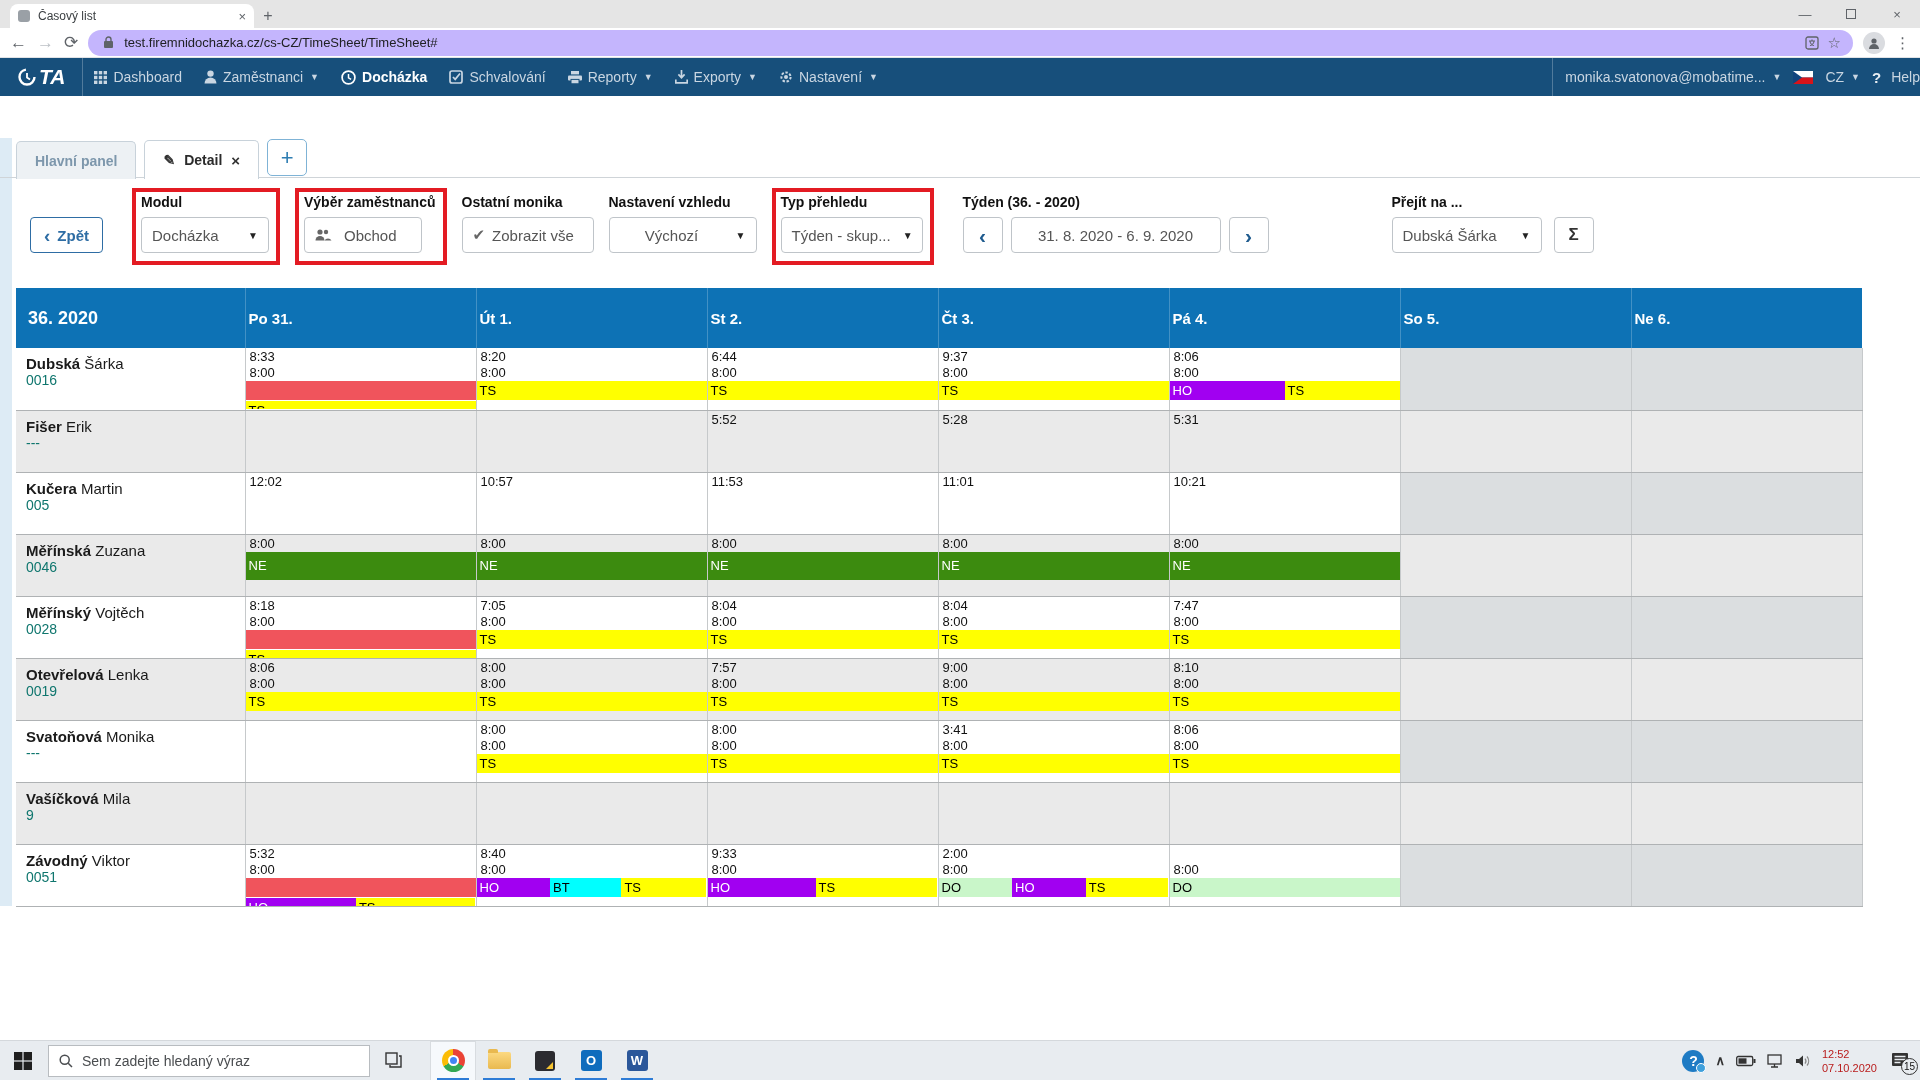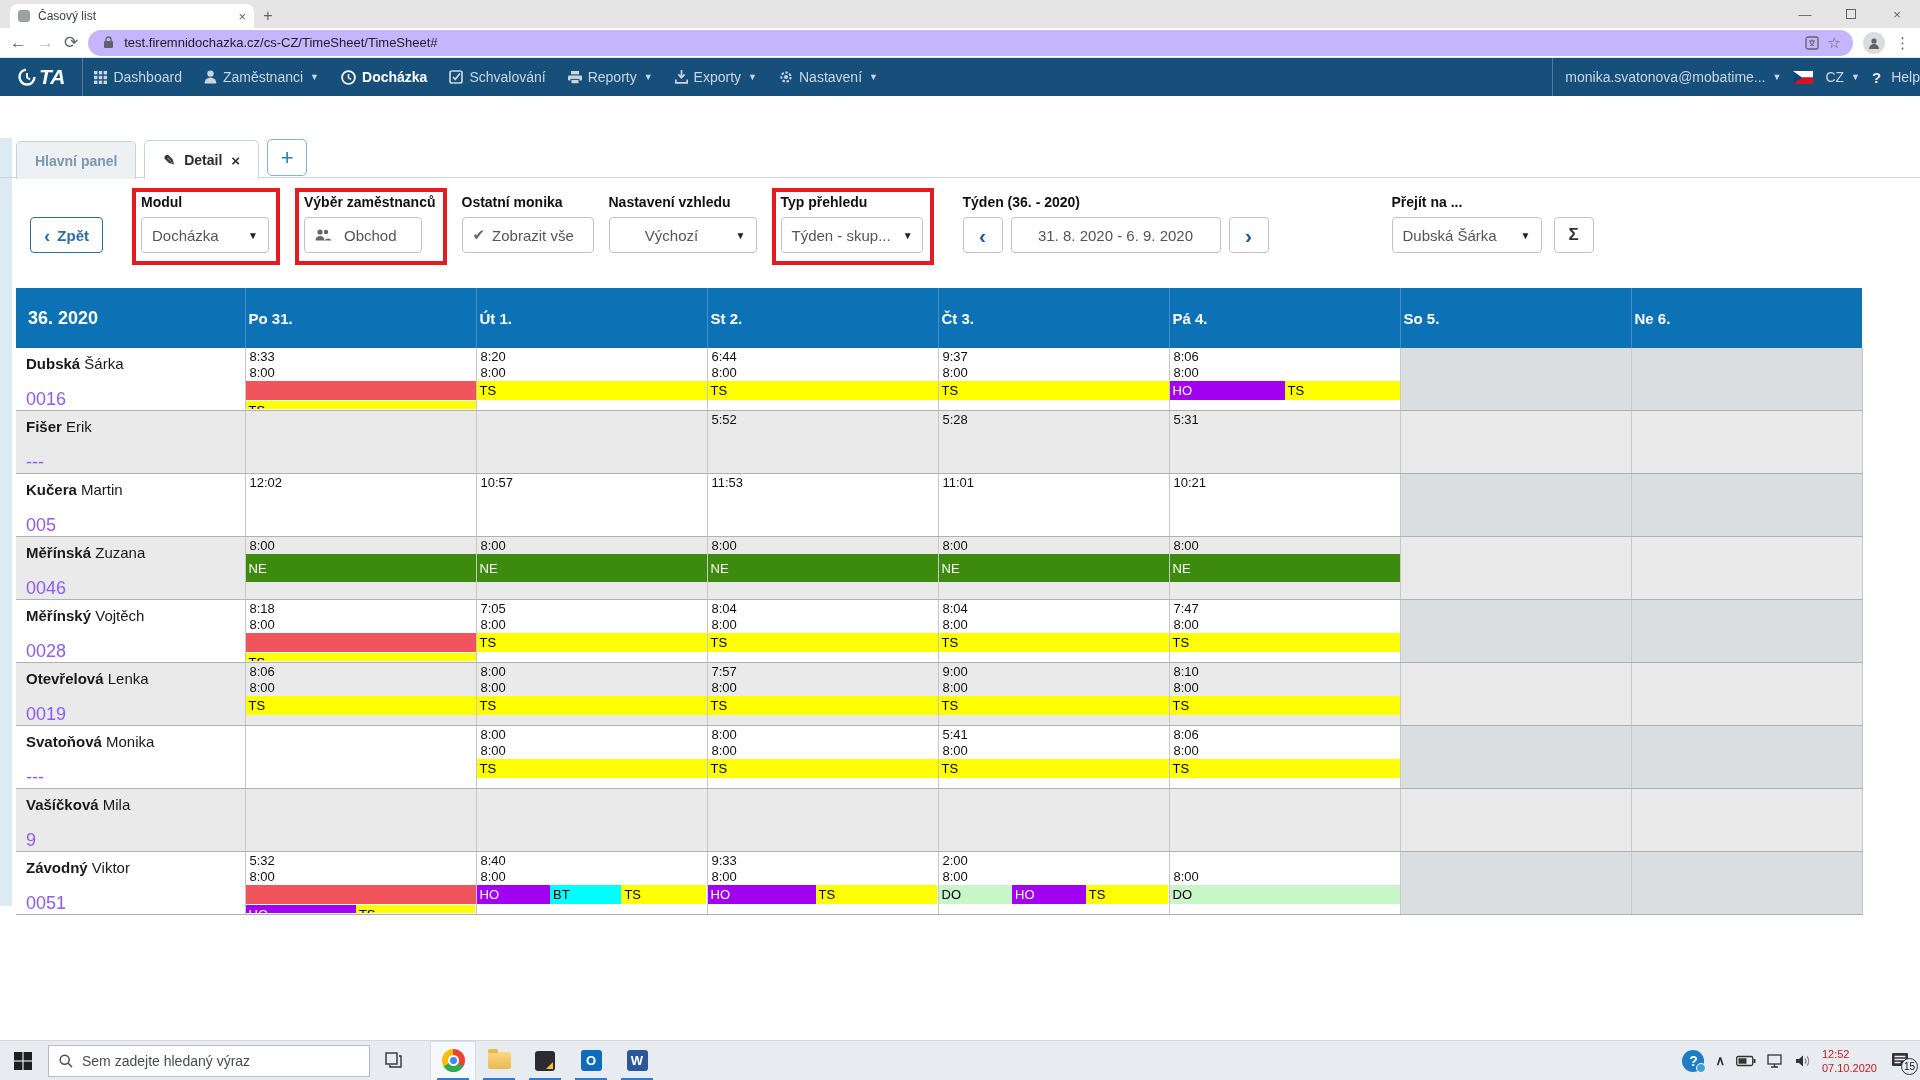--- a/index.html
+++ b/index.html
@@ -97,21 +97,21 @@
   .grid th { background:#0D72B5; color:#fff; text-align:left; height:60px; padding-left:3px;
              font-size:15px; border-right:1px solid rgba(255,255,255,.22); vertical-align:middle; }
   .grid th.first { font-size:18px; padding-left:12px; }
   .grid td { height:62px; padding:0; vertical-align:top; background:#fff;
              border-right:1px solid #C6C9CB; border-bottom:1px solid #AFB2B4; }
   .grid tr.alt td { background:#EAEAEA; }
   .grid td.weekend { background:#DBDEE0; }
   .cw { height:61px; overflow:hidden; }
   .name-cell { padding:7px 8px 0 10px; font-size:15px; color:#1a1a1a; }
   .name-cell .b { font-weight:bold; }
-  .empid { color:#8b5cf6; margin-top:17px; font-size:18px; }
+  .empid { color:#0f766e; margin-top:0; font-size:14px; }
   .time { padding:1px 0 0 4px; font-size:13px; line-height:15px; color:#111; }
   .barrow { position:relative; display:flex; height:19px; margin-top:1px; }
   .seg { display:flex; align-items:center; padding-left:3px; font-size:13px; height:100%; overflow:hidden; }
 
   
   .taskbar { position:absolute; left:0; bottom:0; width:1920px; height:40px; background:#E8ECF0;
              display:flex; align-items:center; border-top:1px solid #D4D8DC; }
   .tb-btn { width:46px; height:40px; display:flex; align-items:center; justify-content:center; }
   .searchbox { width:322px; height:32px; background:#fff; border:1px solid #B8BCC0; display:flex;
                align-items:center; padding:0 10px; gap:9px; font-size:14px; color:#4A4D50;
@@ -701,21 +701,21 @@
           <div class="cw">
             <div class="time">8:00</div>
             <div class="time">8:00</div>
             <div class="barrow">
               <span class="seg" style="width: 100%; background: rgb(255, 255, 0); color: rgb(0, 0, 0);">TS</span>
             </div>
           </div>
         </td>
         <td>
           <div class="cw">
-            <div class="time">5:41</div>
+            <div class="time">3:41</div>
             <div class="time">8:00</div>
             <div class="barrow">
               <span class="seg" style="width: 100%; background: rgb(255, 255, 0); color: rgb(0, 0, 0);">TS</span>
             </div>
           </div>
         </td>
         <td>
           <div class="cw">
             <div class="time">8:06</div>
             <div class="time">8:00</div>

